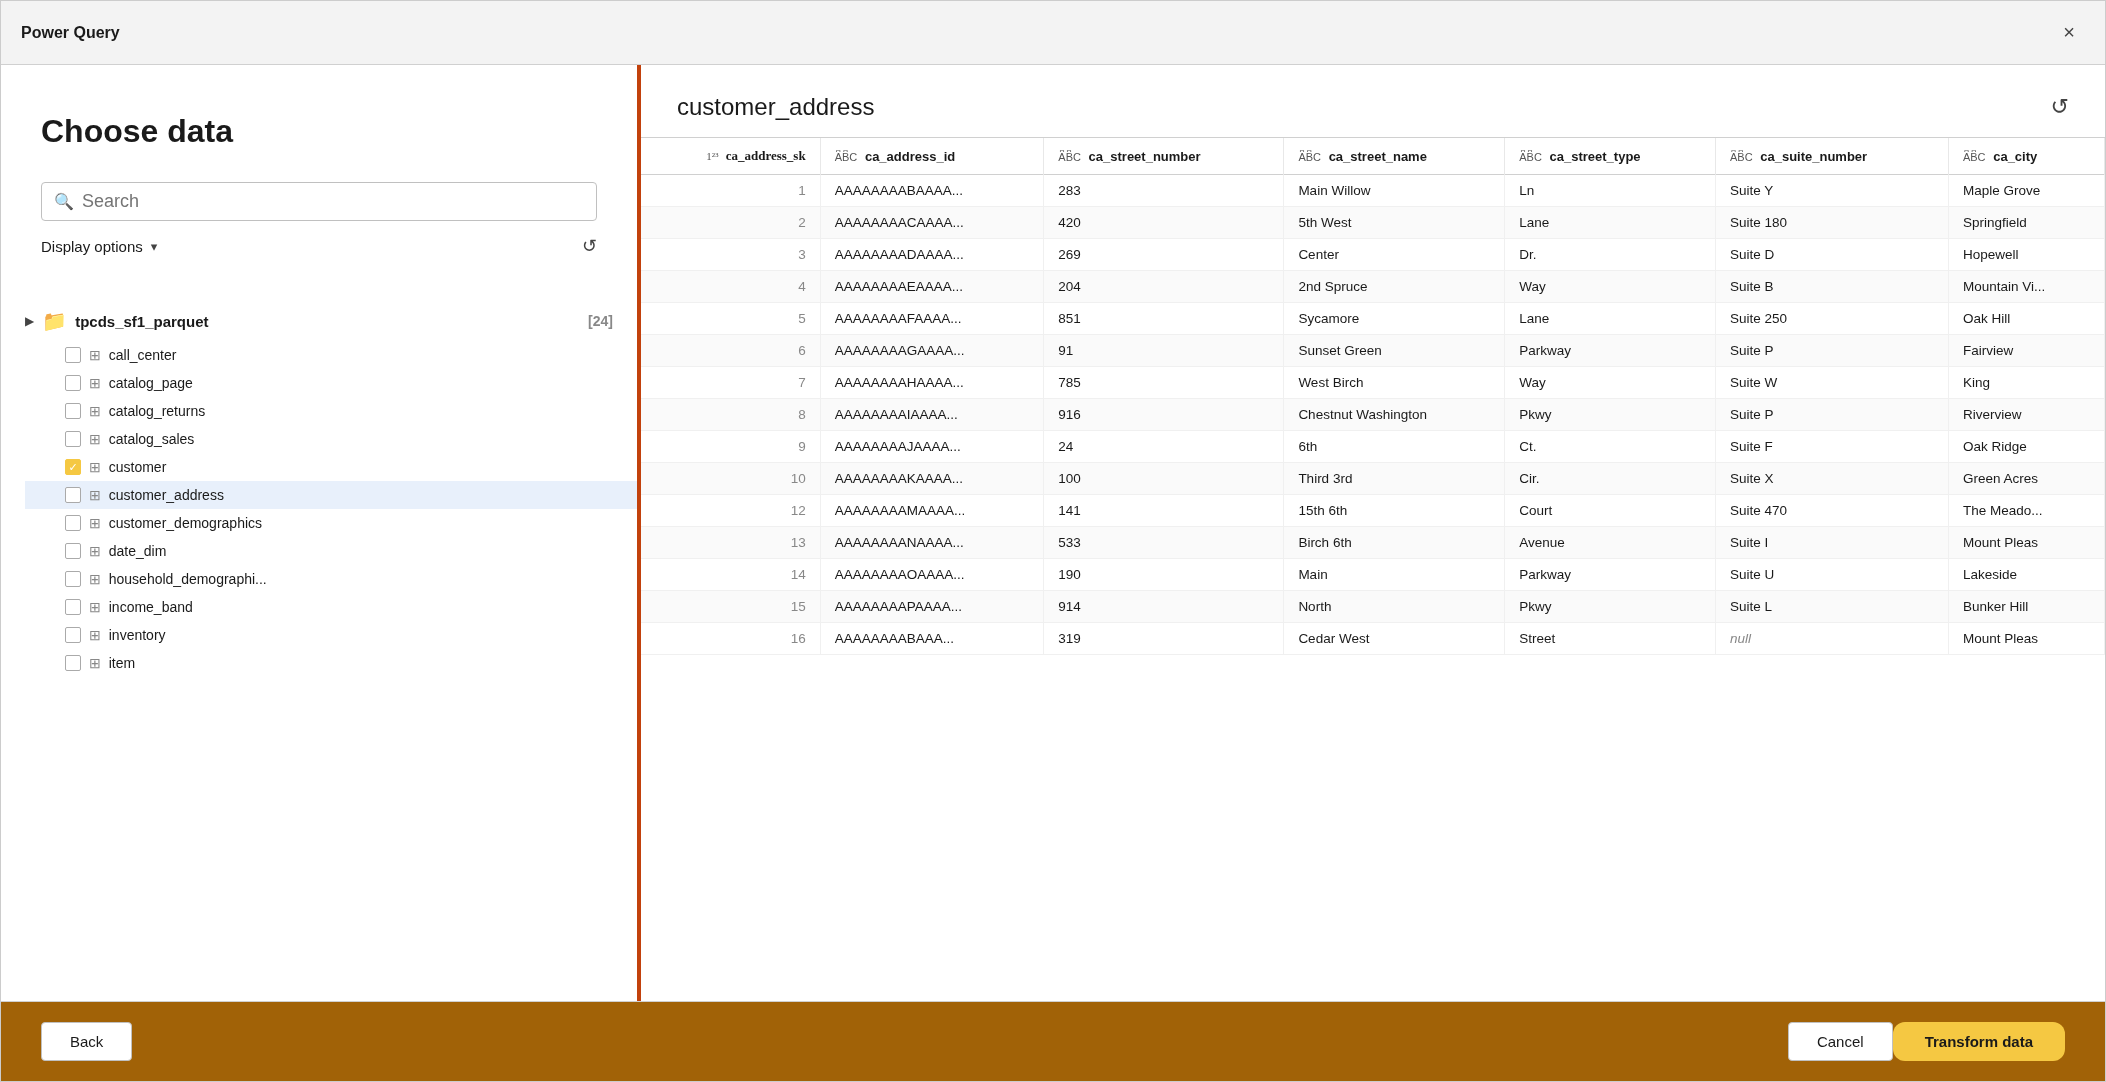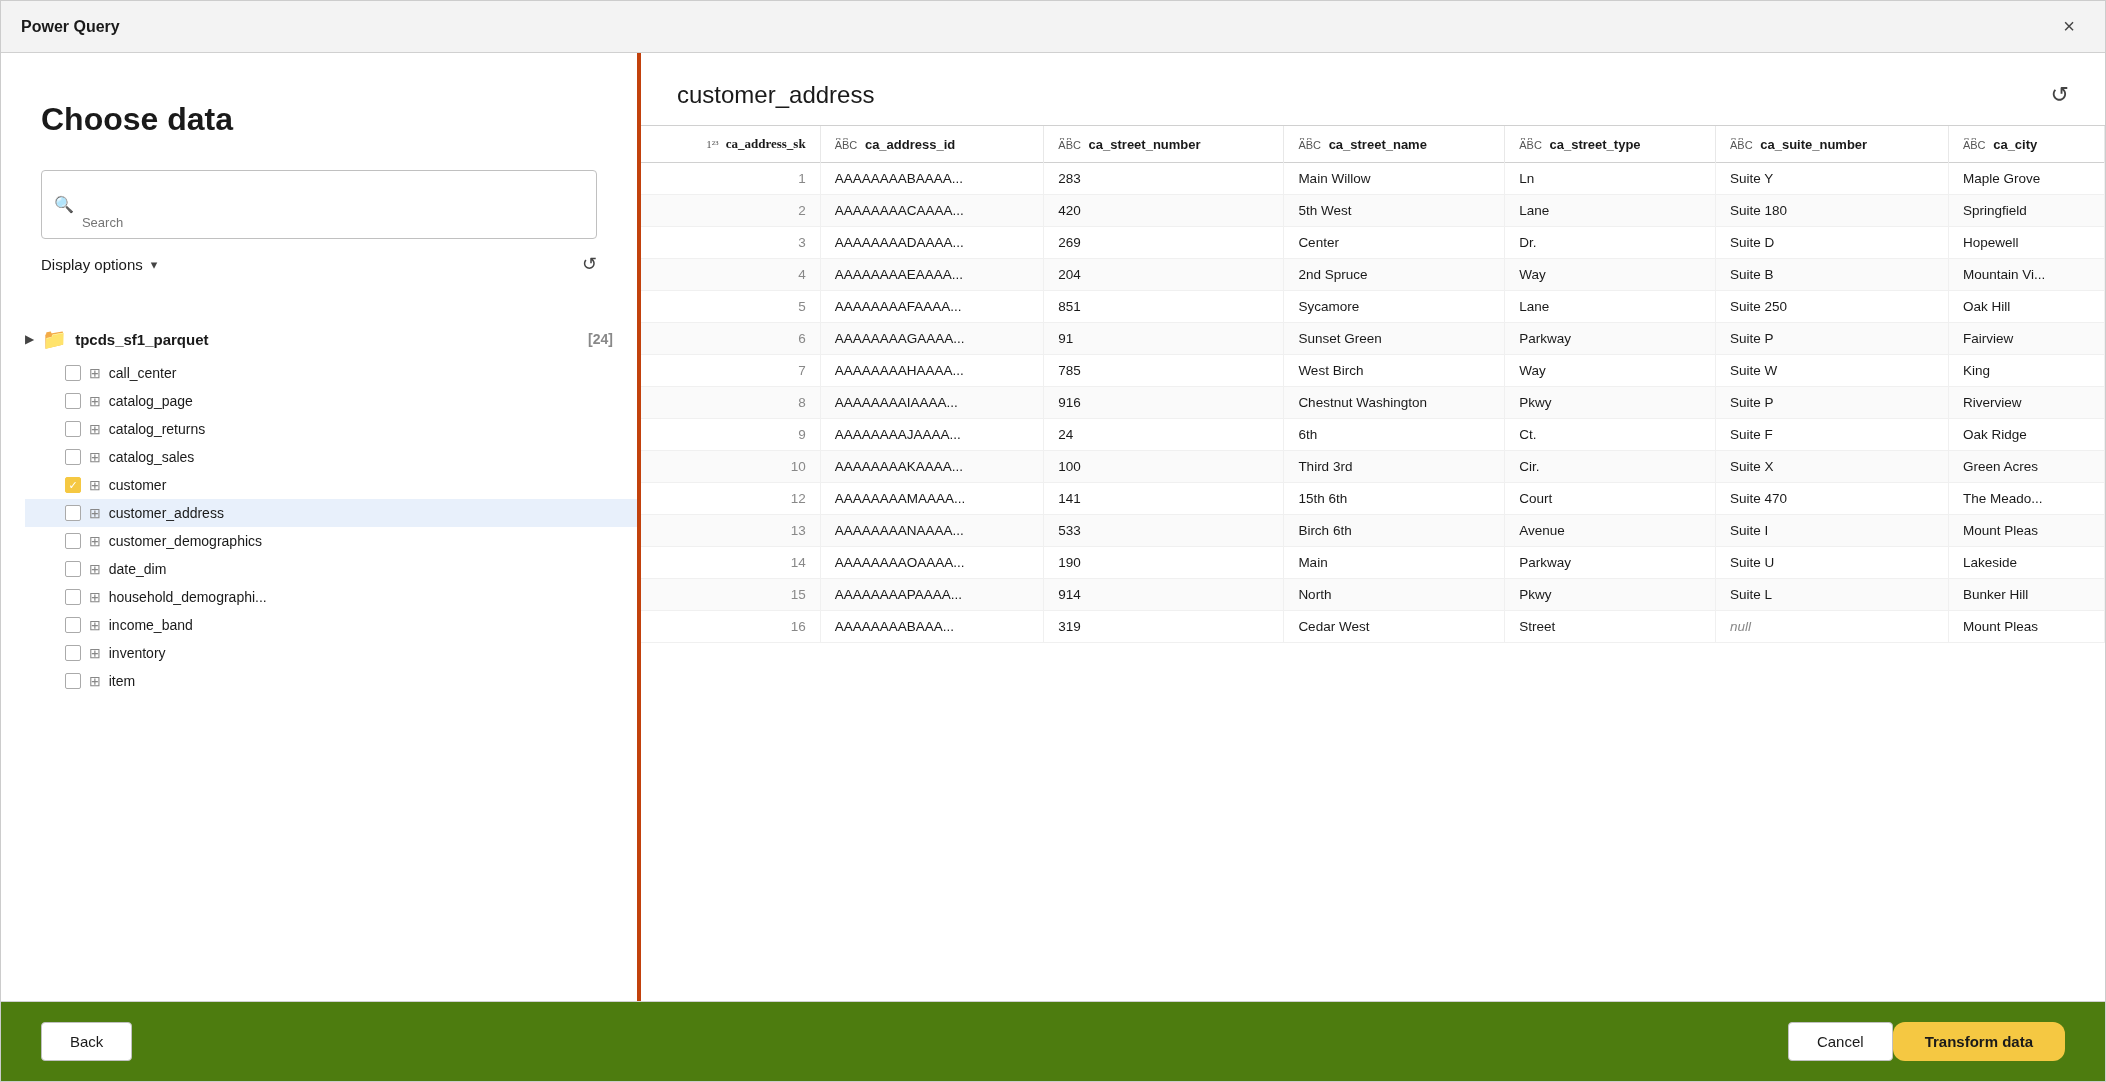--- a/index.html
+++ b/index.html
@@ -9,21 +9,21 @@
       background: #fff;
       color: #1a1a1a;
       width: 2106px;
       height: 1082px;
       overflow: hidden;
       border: 1px solid #ccc;
       display: flex;
       flex-direction: column;
     }
     .titlebar {
-      height: 52px;
+      height: 64px;
       background: #f3f3f3;
       border-bottom: 1px solid #d0d0d0;
       display: flex;
       align-items: center;
       justify-content: space-between;
       padding: 0 20px;
       flex-shrink: 0;
     }
     .titlebar-title {
       font-size: 16px;
@@ -73,25 +73,24 @@
       gap: 8px;
       margin-bottom: 14px;
     }
     .search-icon-wrap {
       color: #888;
       font-size: 16px;
     }
     .search-input {
       border: none;
       outline: none;
-      font-size: 13px;
+      font-size: 18px;
       color: #888;
       flex: 1;
       background: transparent;
-      margin-top: 36px;
     }
     .display-options-row {
       display: flex;
       align-items: center;
       gap: 8px;
       margin-bottom: 20px;
     }
     .display-options-label {
       font-size: 15px;
       color: #1a1a1a;
@@ -263,21 +262,21 @@
       font-weight: 400;
     }
     
     .bottom-bar {
       height: 80px;
       border-top: 1px solid #d0d0d0;
       display: flex;
       align-items: center;
       padding: 0 40px;
       justify-content: space-between;
-      background: #4d7c0f;
+      background: #a16207;
       flex-shrink: 0;
     }
     .back-btn {
       padding: 10px 28px;
       border: 1px solid #c0c0c0;
       border-radius: 4px;
       background: #fff;
       font-size: 15px;
       cursor: pointer;
       color: #1a1a1a;

